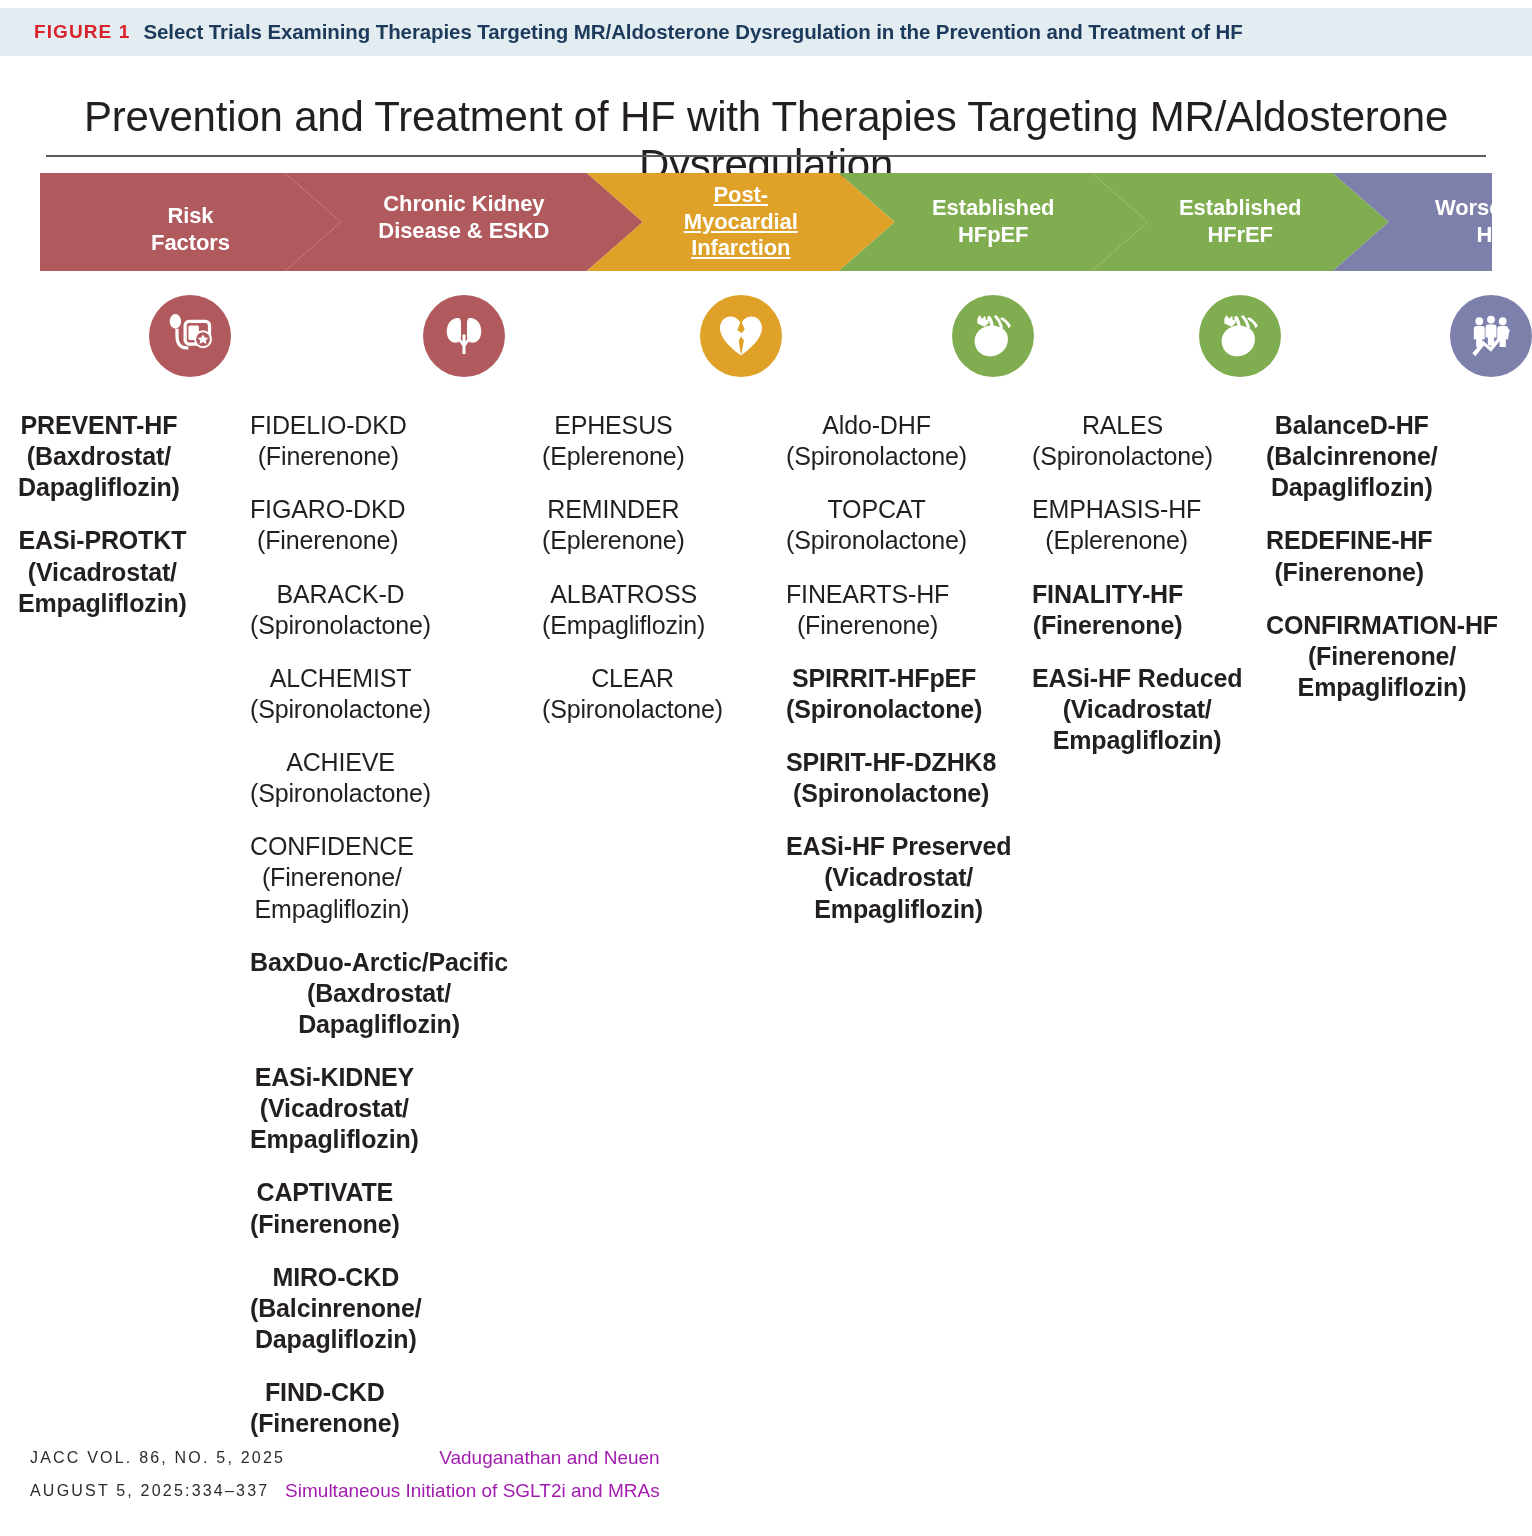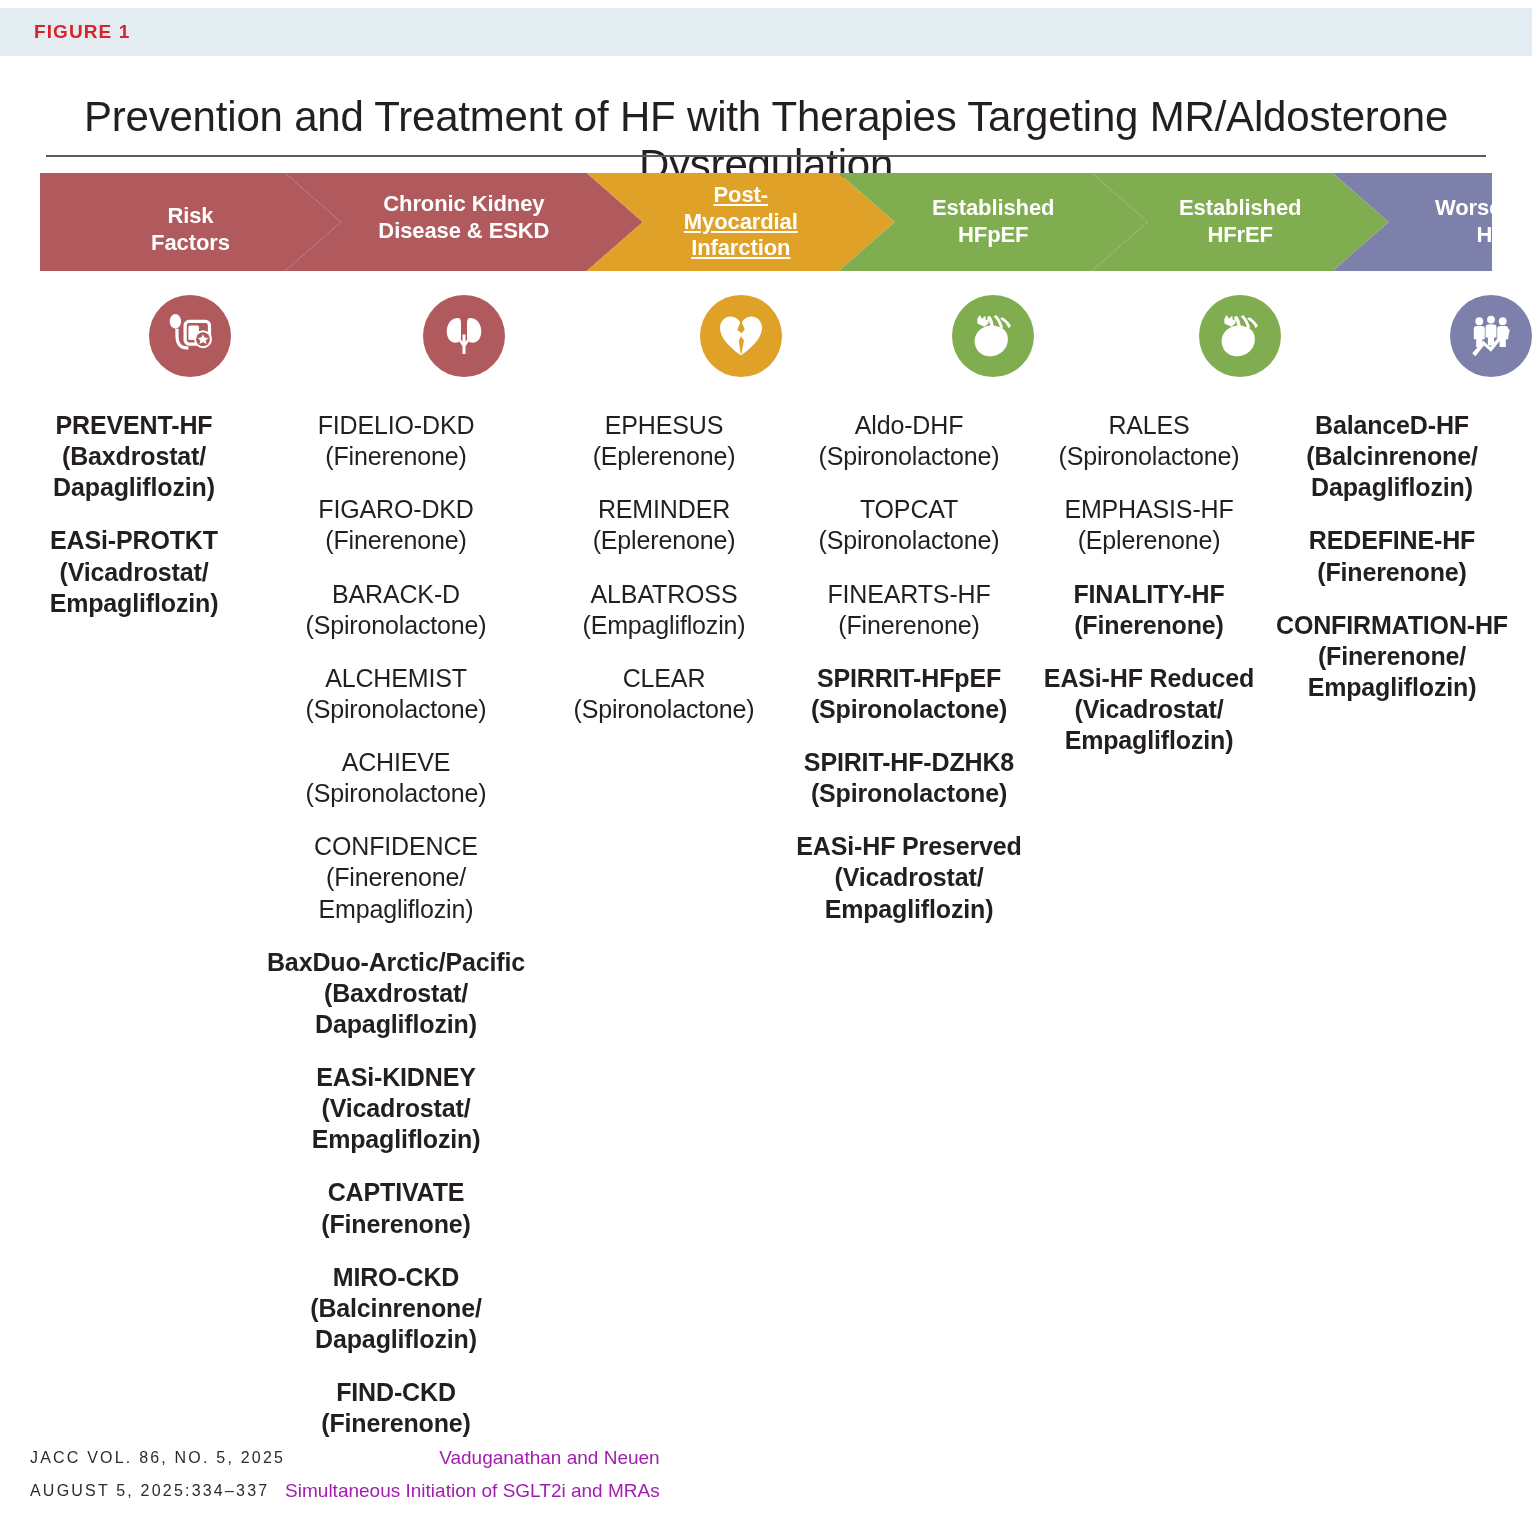--- a/index.html
+++ b/index.html
@@ -94,21 +94,21 @@
   
   .cols {
     position: absolute;
     left: 18px; top: 410px;
     width: 1500px;
     display: flex;
   }
   .col {
     display: flex;
     flex-direction: column;
-    align-items: center;
+    align-items: flex-start;
   }
   .trial {
     text-align: center;
     font-size: 25px;
     line-height: 1.245;
     margin-bottom: 22px;
     white-space: pre-line;
     letter-spacing: -0.15px;
   }
   .trial.bold { font-weight: 700; }
@@ -137,20 +137,21 @@
     font-size: 19px;
     color: #a21caf;
     line-height: 1.72;
   }
 </style>
 </head>
 <body>
 
 <div class="fig-banner">
   <span class="fig-label">FIGURE 1</span>
+  <span class="fig-title">Select Trials Examining Therapies Targeting MR/Aldosterone Dysregulation in the Prevention and Treatment of HF</span>
 </div>
 
 <div class="chart-title">Prevention and Treatment of HF with Therapies Targeting MR/Aldosterone Dysregulation</div>
 <div class="title-rule"></div>
 
 <div class="band">
   <svg id="band-svg" width="1452" height="98" viewBox="0 0 1452 98">
       <path d="M 0 0 L 244.95239999999998 0 L 300.9524 49 L 244.95239999999998 98 L 0 98 Z" fill="#b05a5e"></path>
       <path d="M 244.95239999999998 0 L 546.8231999999999 0 L 602.8231999999999 49 L 546.8231999999999 98 L 244.95239999999998 98 L 300.9524 49 Z" fill="#b05a5e"></path>
       <path d="M 546.8231999999999 0 L 798.7451999999998 0 L 854.7451999999998 49 L 798.7451999999998 98 L 546.8231999999999 98 L 602.8231999999999 49 Z" fill="#dfa128"></path>

